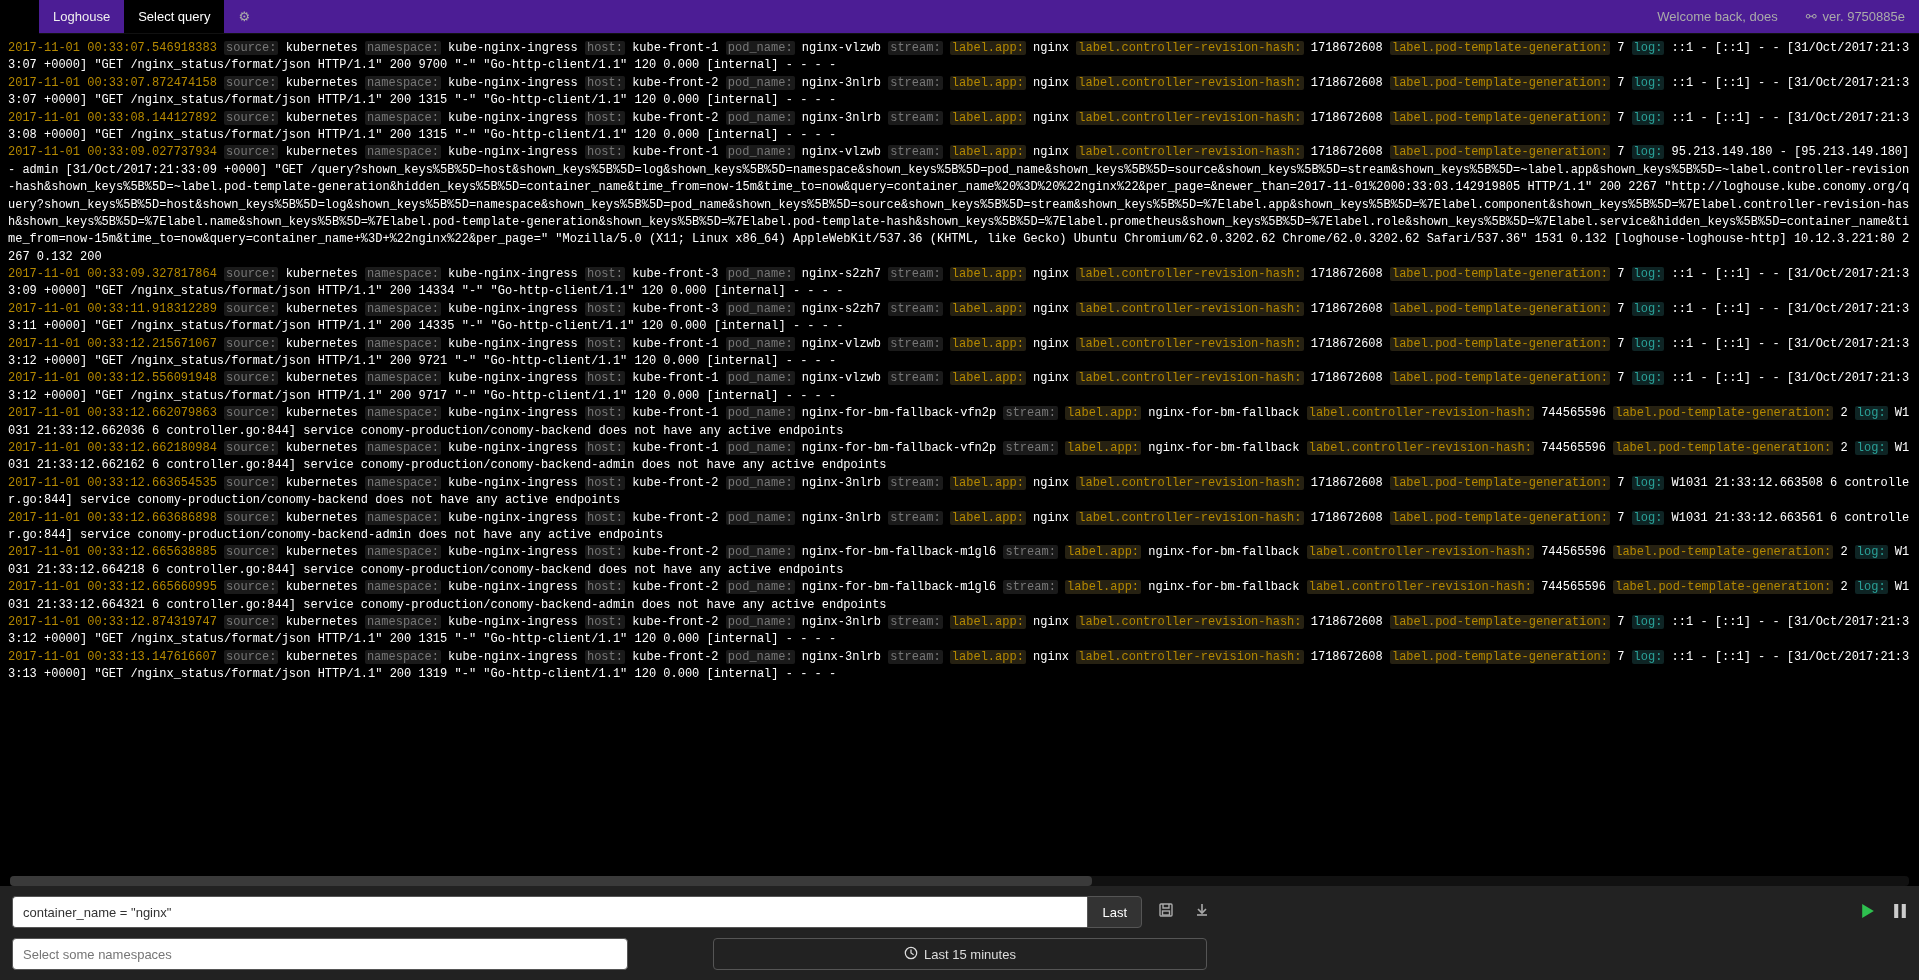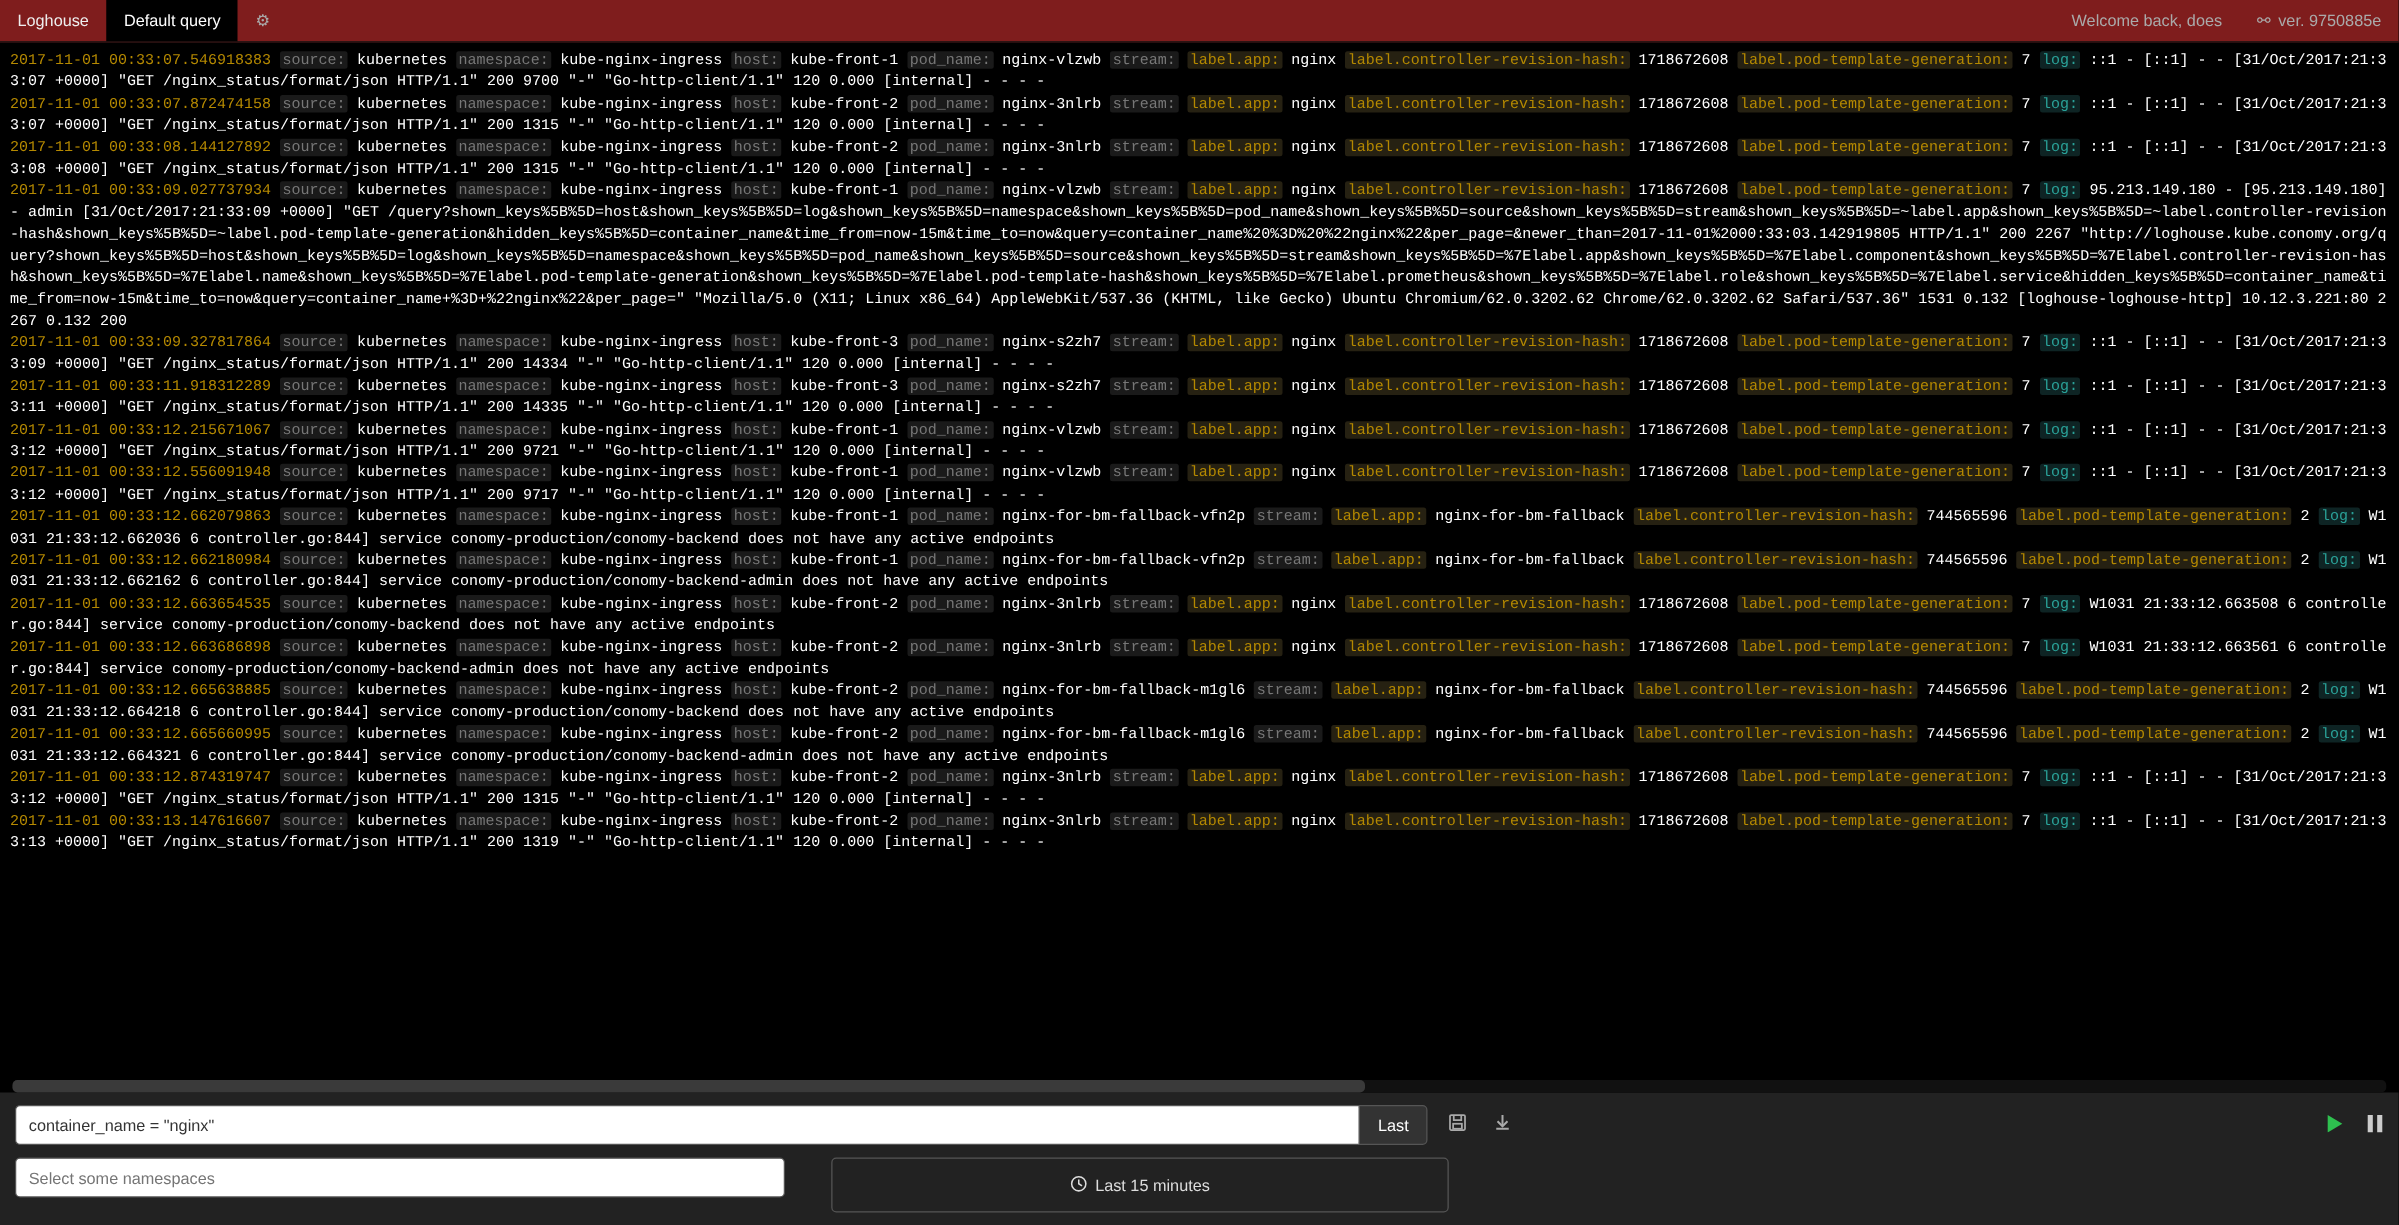--- a/index.html
+++ b/index.html
@@ -8,28 +8,29 @@
   color: #fff;
   font-family: "SFMono-Regular", Consolas, "Liberation Mono", Menlo, monospace;
   font-size: 12px;
   width: 1919px;
   height: 980px;
   display: flex;
   flex-direction: column;
   overflow: hidden;
 }
 .topbar {
-  background: #7f1d1d;
+  background: #4c1d95;
   height: 34px;
   display: flex;
   align-items: stretch;
   color: #aaa;
   font-family: -apple-system, BlinkMacSystemFont, "Segoe UI", Arial, sans-serif;
   font-size: 13px;
   border-bottom: 1px solid #111;
+  margin-left: 39px;
 }
 .topbar .brand {
   padding: 0 14px;
   display: flex;
   align-items: center;
   color: #eee;
   font-weight: 500;
 }
 .topbar .tab {
   background: #000;
@@ -169,34 +170,35 @@
   color: #888;
   height: 32px;
 }
 .timebtn {
   flex: 0 0 494px;
   background: #222;
   border: 1px solid #555;
   border-radius: 4px;
   color: #ddd;
   font-size: 13px;
-  height: 44px;
+  height: 32px;
   display: flex;
   align-items: center;
   justify-content: center;
   gap: 6px;
   cursor: pointer;
+  margin-left: 48px;
 }
 </style>
 </head>
 <body>
 
 <div class="topbar">
   <div class="brand">Loghouse</div>
-  <div class="tab">Default query</div>
+  <div class="tab">Select query</div>
   <div class="gear">⚙</div>
   <div class="spacer"></div>
   <div class="welcome">Welcome back, does</div>
   <div class="version">
     <span>⚯</span>
     <span>ver. 9750885e</span>
   </div>
 </div>
 
 <div class="logpane" id="logpane">

